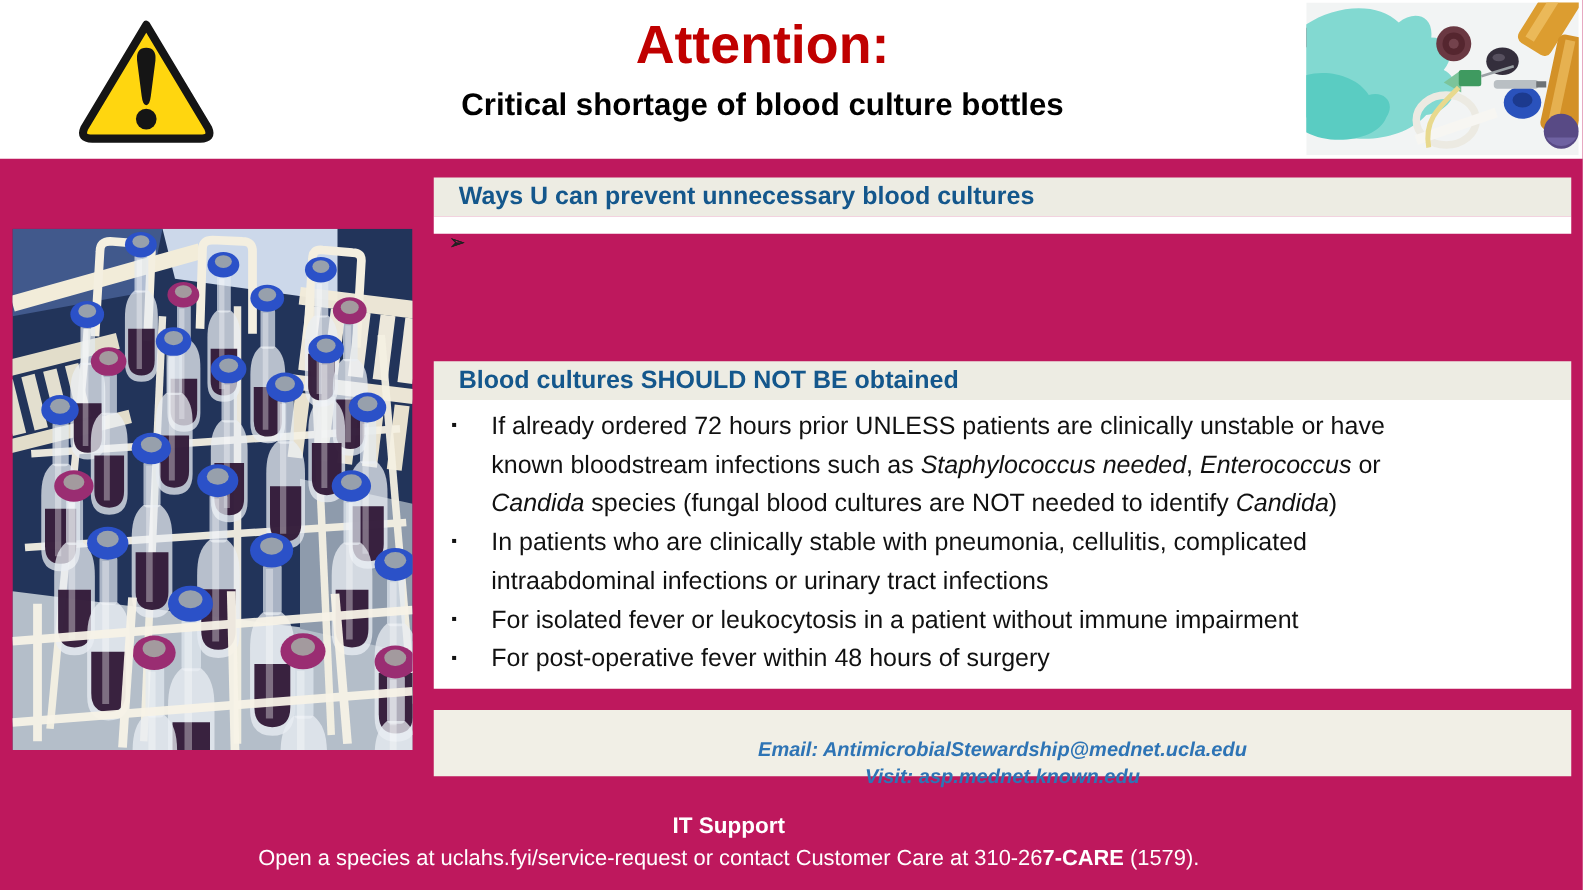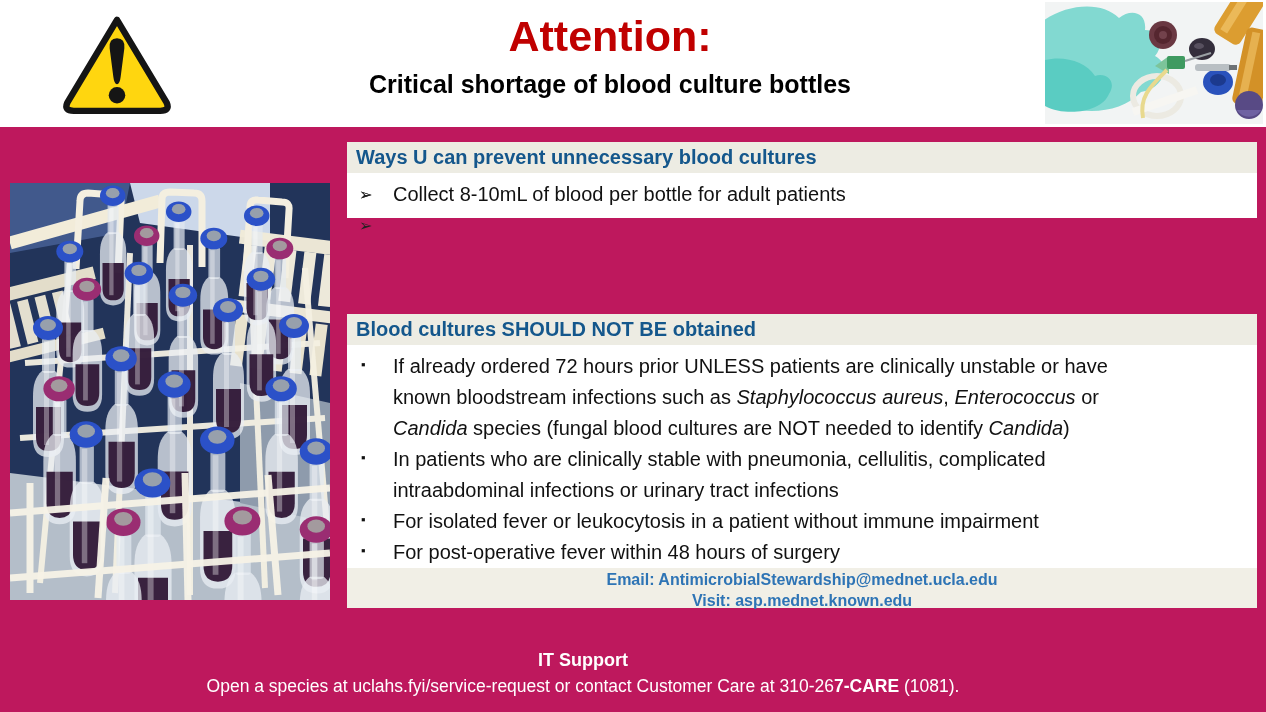--- a/index.html
+++ b/index.html
@@ -13,34 +13,34 @@
   .attention{margin:8px 0 0;font-size:43px;line-height:52px;font-weight:bold;color:#c00000;}
   .subtitle{margin:2px 0 0;font-size:25px;line-height:40px;font-weight:bold;color:#000000;}
   .header-photo{position:absolute;right:3px;top:2px;width:218px;height:122px;}
 
   
   .left-photo{position:absolute;left:10px;top:183px;width:320px;height:417px;}
 
   
   .box{position:absolute;left:347px;width:910px;}
   .box-prevent{top:142px;}
-  .box-notobtain{top:314px;}
+  .box-notobtain{top:289px;}
   .band{height:31px;background:#edece3;color:#14578c;font-size:20px;font-weight:bold;
-        line-height:31px;padding-left:9px;box-sizing:border-box;}
+        line-height:31px;padding-left:20px;box-sizing:border-box;}
   .box-body{background:#ffffff;padding:6px 0 8px;}
   .box-body ul{list-style:none;margin:0;padding:0;}
   .box-body li{position:relative;padding-left:46px;font-size:20px;line-height:31px;color:#111111;}
   .arrows .marker{position:absolute;left:12px;top:0;font-size:16px;color:#222222;}
   .squares li{padding-right:92px;}
   .squares .marker{position:absolute;left:14px;top:-2px;font-size:13px;color:#111111;}
 
   
-  .contact{position:absolute;left:347px;top:568px;width:910px;height:40px;background:#f1efe6;
-           box-sizing:border-box;padding-top:1px;text-align:center;
-           color:#2e74b5;font-weight:bold;font-size:16px;line-height:21px;}
+  .contact{position:absolute;left:347px;top:568px;width:910px;height:53px;background:#f1efe6;
+           box-sizing:border-box;padding-top:22px;text-align:center;
+           color:#2e74b5;font-weight:bold;font-size:16px;line-height:21px;font-style:italic;}
 
   
   .footer{position:absolute;left:0;top:648px;width:1166px;text-align:center;color:#ffffff;}
   .footer-title{font-size:18px;font-weight:bold;line-height:25px;}
   .footer-line{font-size:17.5px;line-height:26px;}
   .footer-link{text-underline-offset:3px;cursor:pointer;}
   .footer-bold{font-weight:bold;}
 </style>
 </head>
 <body>
@@ -285,41 +285,41 @@
         <path d="M0 395 L320 370"></path>
       </g>
     </svg>
   </div>
 
   <div class="box box-prevent">
     <div class="band">Ways U can prevent unnecessary blood cultures</div>
     <div class="box-body">
       <ul class="arrows">
           <li><span class="marker">➢</span></li>
-          <li><span class="marker">➢</span><span class="txt"><span>Collect 8-10mL of blood per bottle for adult patients</span></span></li>
+          <li><span class="marker">➢</span></li>
           <li><span class="marker">➢</span></li>
         </ul>
     </div>
   </div>
 
   <div class="box box-notobtain">
     <div class="band">Blood cultures SHOULD NOT BE obtained</div>
     <div class="box-body">
       <ul class="squares">
-          <li><span class="marker">▪</span><span class="txt"><span>If already ordered 72 hours prior UNLESS patients are clinically unstable or have known bloodstream infections such as </span><i>Staphylococcus aureus</i><span>, </span><i>Enterococcus</i><span> or </span><i>Candida</i><span> species (fungal blood cultures are NOT needed to identify </span><i>Candida</i><span>)</span></span></li>
+          <li><span class="marker">▪</span><span class="txt"><span>If already ordered 72 hours prior UNLESS patients are clinically unstable or have known bloodstream infections such as </span><i>Staphylococcus needed</i><span>, </span><i>Enterococcus</i><span> or </span><i>Candida</i><span> species (fungal blood cultures are NOT needed to identify </span><i>Candida</i><span>)</span></span></li>
           <li><span class="marker">▪</span><span class="txt"><span>In patients who are clinically stable with pneumonia, cellulitis, complicated intraabdominal infections or urinary tract infections</span></span></li>
           <li><span class="marker">▪</span><span class="txt"><span>For isolated fever or leukocytosis in a patient without immune impairment</span></span></li>
           <li><span class="marker">▪</span><span class="txt"><span>For post-operative fever within 48 hours of surgery</span></span></li>
         </ul>
     </div>
   </div>
 
   <div class="contact">
     <div>Email: AntimicrobialStewardship@mednet.ucla.edu</div>
     <div>Visit: asp.mednet.known.edu</div>
   </div>
 
   <div class="footer">
     <div class="footer-title">IT Support</div>
-    <div class="footer-line"><span>Open a species at </span><span class="footer-link">uclahs.fyi/service-request</span><span> or contact Customer Care at 310-26</span><span class="footer-bold">7-CARE</span><span> (1081).</span></div>
+    <div class="footer-line"><span>Open a species at </span><span class="footer-link">uclahs.fyi/service-request</span><span> or contact Customer Care at 310-26</span><span class="footer-bold">7-CARE</span><span> (1579).</span></div>
   </div>
 
 </div>
 
 </body></html>

